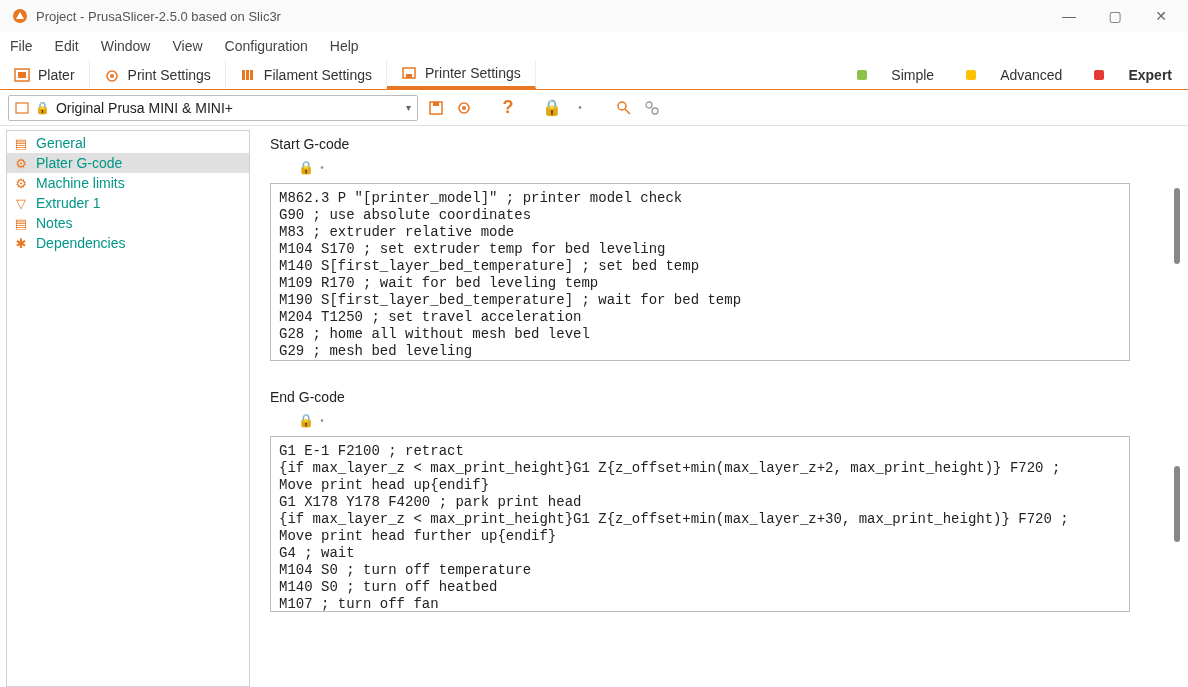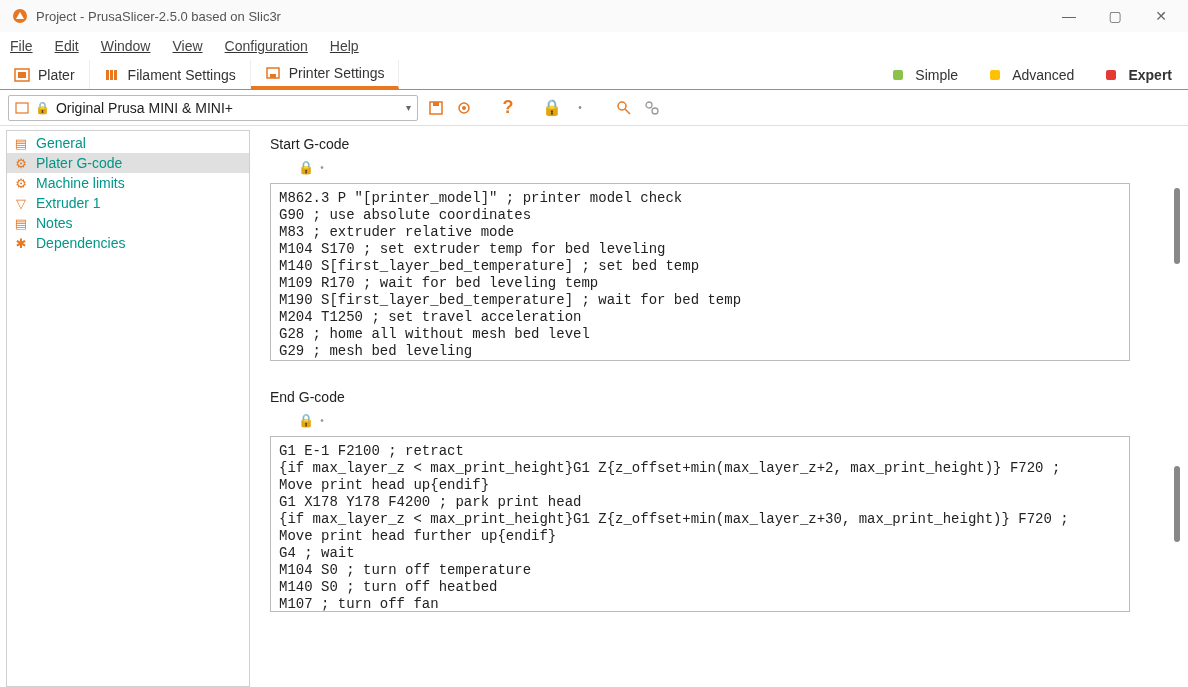--- a/index.html
+++ b/index.html
@@ -2,28 +2,28 @@
 <html><head>
 <meta charset="utf-8">
 <style>
 * { box-sizing: border-box; margin: 0; padding: 0; }
 body { font-family: "Segoe UI", Arial, sans-serif; font-size: 13px; background: #fff; width: 1188px; height: 687px; overflow: hidden; color: #333; }
 .titlebar { height: 32px; display: flex; align-items: center; padding: 0 4px; background: #fafafa; }
 .titlebar .app-icon { width: 16px; height: 16px; margin: 0 8px; }
 .titlebar .title { color: #555; font-size: 13px; }
 .titlebar .win-controls { margin-left: auto; display: flex; }
 .titlebar .win-btn { width: 46px; height: 32px; display: flex; align-items: center; justify-content: center; color: #666; font-size: 14px; }
-.menubar { height: 28px; display: flex; align-items: center; padding: 0 10px; gap: 22px; background: #fff; text-decoration: underline; }
+.menubar { height: 28px; display: flex; align-items: center; padding: 0 10px; gap: 22px; background: #fff; }
 .menubar .menu-item { color: #444; font-size: 14px; }
 .tabbar { height: 30px; display: flex; align-items: stretch; border-bottom: 1px solid #e87722; background: #fff; }
 .tabbar .tab { display: flex; align-items: center; padding: 0 14px; gap: 8px; border-right: 1px solid #eee; font-size: 14px; color: #333; position: relative; text-align: center; }
 .tabbar .tab.active { border-bottom: 3px solid #e87722; }
 .tabbar .tab .tab-icon { width: 16px; height: 14px; }
 .modebar { margin-left: auto; display: flex; align-items: center; }
-.modebar .mode { display: flex; align-items: center; gap: 12px; padding: 0 16px; font-size: 14px; color: #333; }
+.modebar .mode { display: flex; align-items: center; gap: 24px; padding: 0 16px; font-size: 14px; color: #333; }
 .modebar .mode .dot { width: 10px; height: 10px; border-radius: 2px; }
 .modebar .mode.simple .dot { background: #8bc34a; }
 .modebar .mode.advanced .dot { background: #ffc107; }
 .modebar .mode.expert { font-weight: 700; }
 .modebar .mode.expert .dot { background: #e53935; }
 .toolbar { height: 36px; display: flex; align-items: center; padding: 4px 8px; gap: 8px; border-bottom: 1px solid #e0e0e0; }
 .preset-select { display: flex; align-items: center; border: 1px solid #bbb; border-radius: 2px; height: 26px; padding: 0 6px; width: 410px; gap: 6px; }
 .preset-select .sel-icon { width: 14px; height: 12px; }
 .preset-select .lock { color: #888; font-size: 12px; }
 .preset-select .sel-text { flex: 1; font-size: 14px; color: #222; white-space: nowrap; overflow: hidden; }
@@ -76,20 +76,27 @@
 
 <div class="tabbar">
   <div class="tab">
     <span class="tab-icon"><svg viewBox="0 0 16 14">
           <rect x="1" y="1" width="14" height="12" fill="none" stroke="#e87722" stroke-width="1.5"></rect>
           <rect x="4" y="4" width="8" height="6" fill="#e87722"></rect>
         </svg></span>
     <span>Plater</span>
   </div>
   <div class="tab">
+    <span class="tab-icon"><svg viewBox="0 0 16 16">
+          <circle cx="8" cy="8" r="5" fill="none" stroke="#e87722" stroke-width="1.5"></circle>
+          <circle cx="8" cy="8" r="2" fill="#e87722"></circle>
+        </svg></span>
+    <span>Print Settings</span>
+  </div>
+  <div class="tab">
     <span class="tab-icon"><svg viewBox="0 0 16 14">
           <rect x="2" y="2" width="3" height="10" fill="#e87722"></rect>
           <rect x="6" y="2" width="3" height="10" fill="#e87722"></rect>
           <rect x="10" y="2" width="3" height="10" fill="#e87722"></rect>
         </svg></span>
     <span>Filament Settings</span>
   </div>
   <div class="tab active">
     <span class="tab-icon"><svg viewBox="0 0 16 14">
           <rect x="2" y="2" width="12" height="10" fill="none" stroke="#e87722" stroke-width="1.5"></rect>

